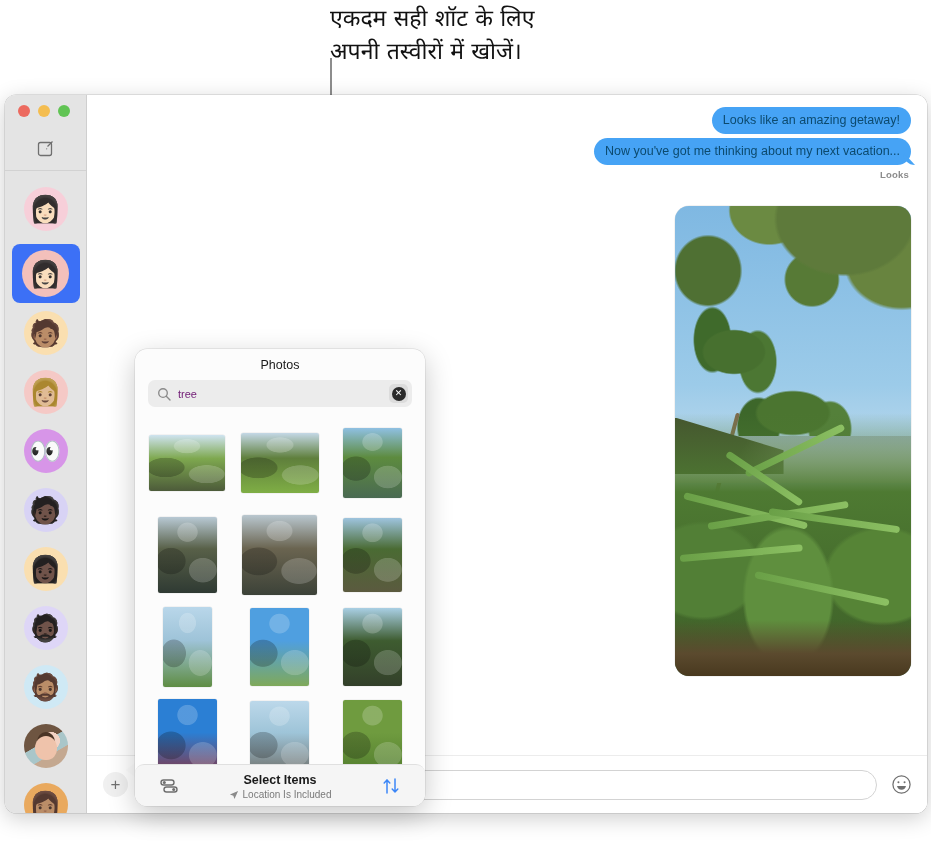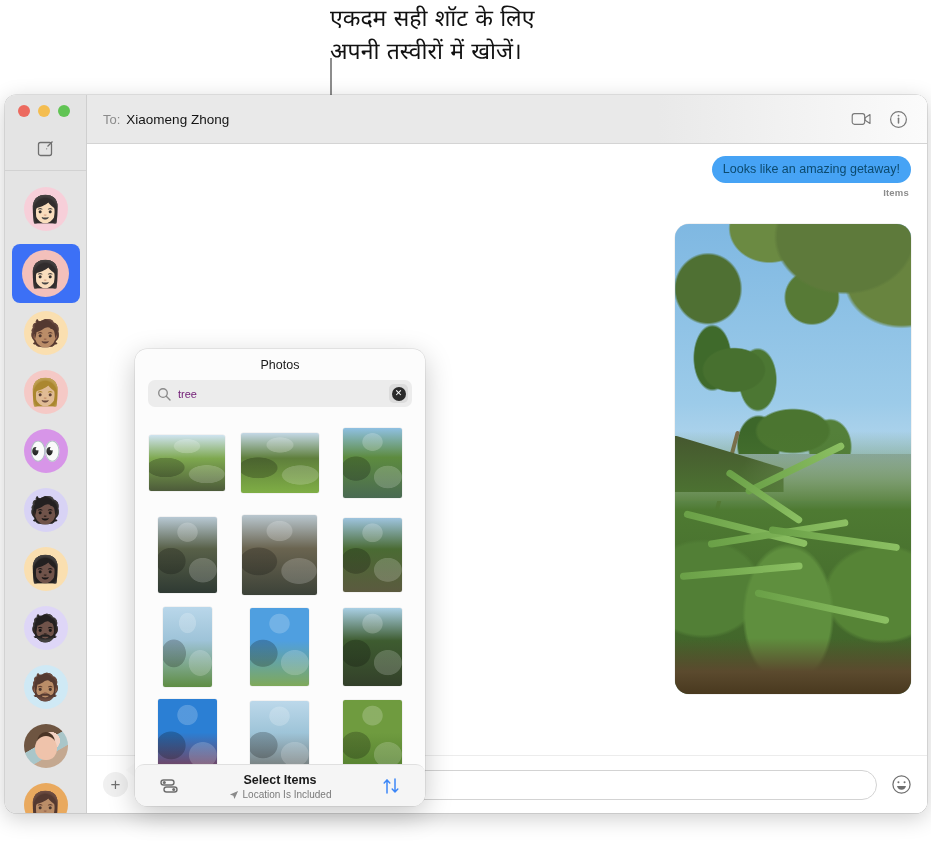--- a/index.html
+++ b/index.html
@@ -311,47 +311,32 @@
             <div class="avatar-photo"></div>
           </div>
           <div class="avatar-slot">
             <div class="avatar" style="background: rgb(233, 169, 94);">👩🏽</div>
           </div>
         </div>
     </div>
 
     <div class="main">
 
-      <div class="titlebar">
-        <span class="to-label">To:</span>
-        <span class="to-value">Xiaomeng Zhong</span>
-        <span class="title-spacer"></span>
-        <span class="tb-icon">
-          <svg viewBox="0 0 24 18" width="22" height="16">
-            <rect x="1" y="3" width="14" height="12" rx="2.5" fill="none" stroke="#7a7a7a" stroke-width="1.3"></rect>
-            <path d="M15.5 7.5 L21 4 L21 14 L15.5 10.5 Z" fill="none" stroke="#7a7a7a" stroke-width="1.3" stroke-linejoin="round"></path>
-          </svg>
-        </span>
-        <span class="tb-icon">
-          <svg viewBox="0 0 20 20" width="19" height="19">
-            <circle cx="10" cy="10" r="8.3" fill="none" stroke="#7a7a7a" stroke-width="1.3"></circle>
-            <circle cx="10" cy="5.9" r="1" fill="#7a7a7a"></circle>
-            <rect x="9.2" y="8" width="1.6" height="6.4" rx=".8" fill="#7a7a7a"></rect>
-          </svg>
-        </span>
-      </div>
 
       <div class="thread">
         <div>
             <div class="bubble-row">
               <div class="bubble">Looks like an amazing getaway!</div>
             </div>
+            <div class="bubble-row">
+              <div class="bubble tail">Now you've got me thinking about my next vacation...</div>
+            </div>
           </div>
         <div class="read-row">
-          <span class="read-label">Items</span>
+          <span class="read-label">Looks</span>
         </div>
         <div class="attach-row">
           <div class="attached-photo">
             <div class="ap-sky"></div>
             <div class="ap-canopy"></div>
             <div class="ap-palm1"></div>
             <div class="ap-palm2"></div>
             <div class="ap-trunk"></div>
             <div class="ap-ocean"></div>
             <div class="ap-cliff"></div>

